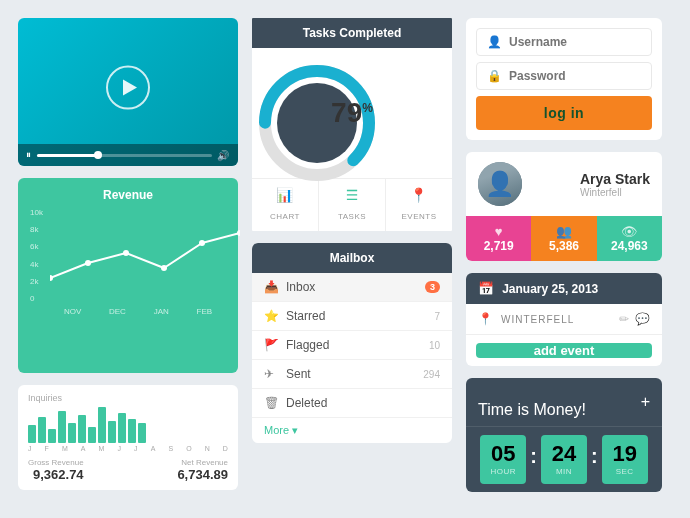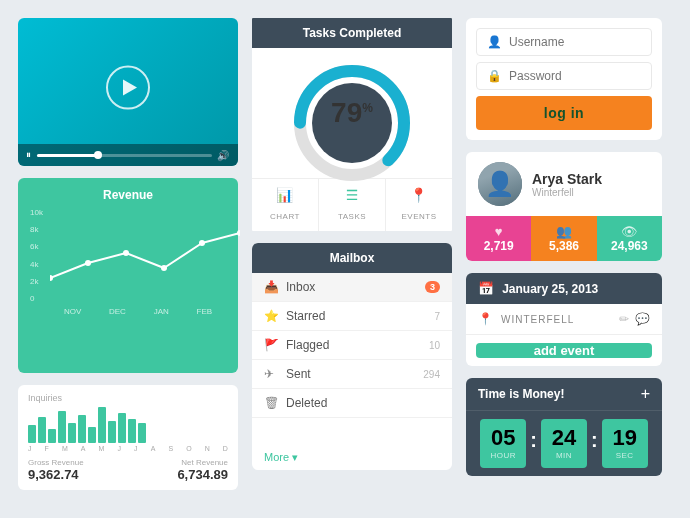--- a/index.html
+++ b/index.html
@@ -173,39 +173,39 @@
     }
     .rev-item label {
       font-size: 8px;
       color: #aaa;
       display: block;
     }
     .rev-item .rev-value {
       font-size: 13px;
       font-weight: 700;
       color: #333;
+      text-align: right;
     }
 
     
     .tasks-card {
       background: white;
       border-radius: 1px;
       overflow: hidden;
     }
     .card-header {
       background: #3d4c5a;
       color: white;
       text-align: center;
       padding: 8px;
       font-size: 12px;
       font-weight: 600;
     }
     .donut-area {
       display: flex;
-      justify-content: center;
       align-items: center;
       padding: 30px 0 10px;
       position: relative;
       height: 130px;
     }
     .donut-label {
       position: absolute;
       font-size: 28px;
       font-weight: 700;
       color: #333;
@@ -286,21 +286,20 @@
     }
     .mail-count {
       font-size: 10px;
       color: #bbb;
     }
     .mail-more {
       padding: 6px 12px;
       font-size: 11px;
       color: #3ec6a0;
       cursor: pointer;
-      margin-top: 27px;
     }
 
     
     .login-card {
       background: white;
       border-radius: 6px;
       overflow: hidden;
       padding: 10px;
     }
     .input-field {
@@ -317,20 +316,21 @@
       font-size: 12px;
       width: 14px;
     }
     .input-field input {
       border: none;
       outline: none;
       font-size: 12px;
       color: #999;
       width: 100%;
       background: transparent;
+      font-weight: bold;
     }
     .login-btn {
       width: 100%;
       background: #f5821f;
       color: #14532d;
       border: none;
       border-radius: 4px;
       padding: 9px;
       font-size: 14px;
       font-weight: 600;
@@ -342,20 +342,21 @@
     .profile-card {
       background: white;
       border-radius: 6px;
       overflow: hidden;
     }
     .profile-top {
       display: flex;
       align-items: center;
       padding: 10px 12px;
       gap: 10px;
+      justify-content: space-between;
     }
     .avatar {
       width: 44px;
       height: 44px;
       border-radius: 50%;
       background: linear-gradient(135deg, #78909c, #455a64);
       overflow: hidden;
       flex-shrink: 0;
       display: flex;
       align-items: center;
@@ -470,22 +471,23 @@
     }
     .timer-header {
       display: flex;
       justify-content: space-between;
       align-items: center;
       padding: 7px 12px;
       border-bottom: 1px solid rgba(255,255,255,0.1);
     }
     .timer-title {
       color: white;
-      font-size: 12px;
-      font-weight: 700;
+      font-size: 16px;
+      font-weight: 400;
+      margin-top: 16px;
     }
     .timer-plus {
       color: white;
       font-size: 16px;
       cursor: pointer;
     }
     .timer-body {
       display: flex;
       gap: 2px;
       padding: 8px;

